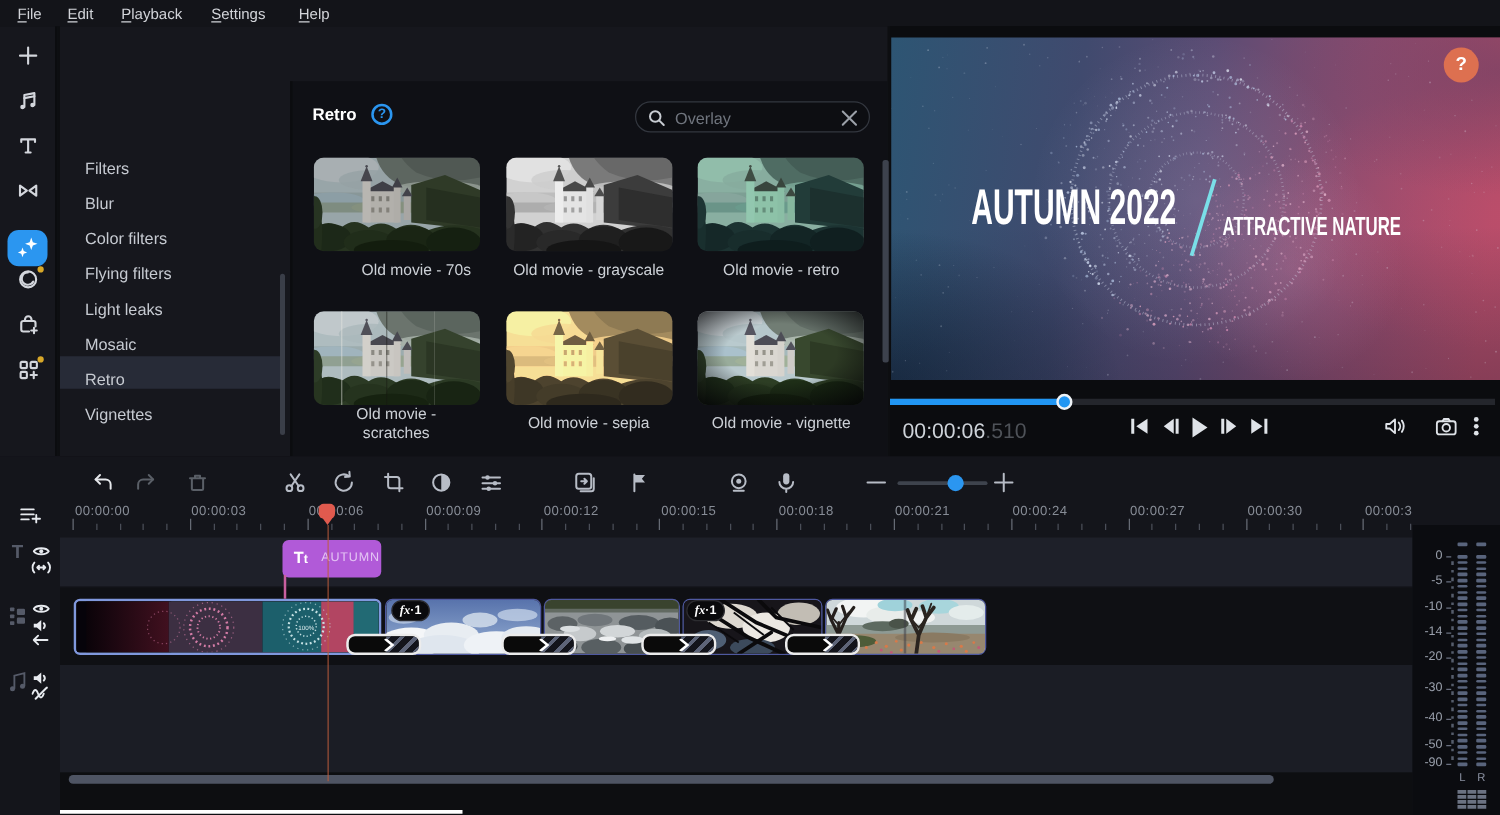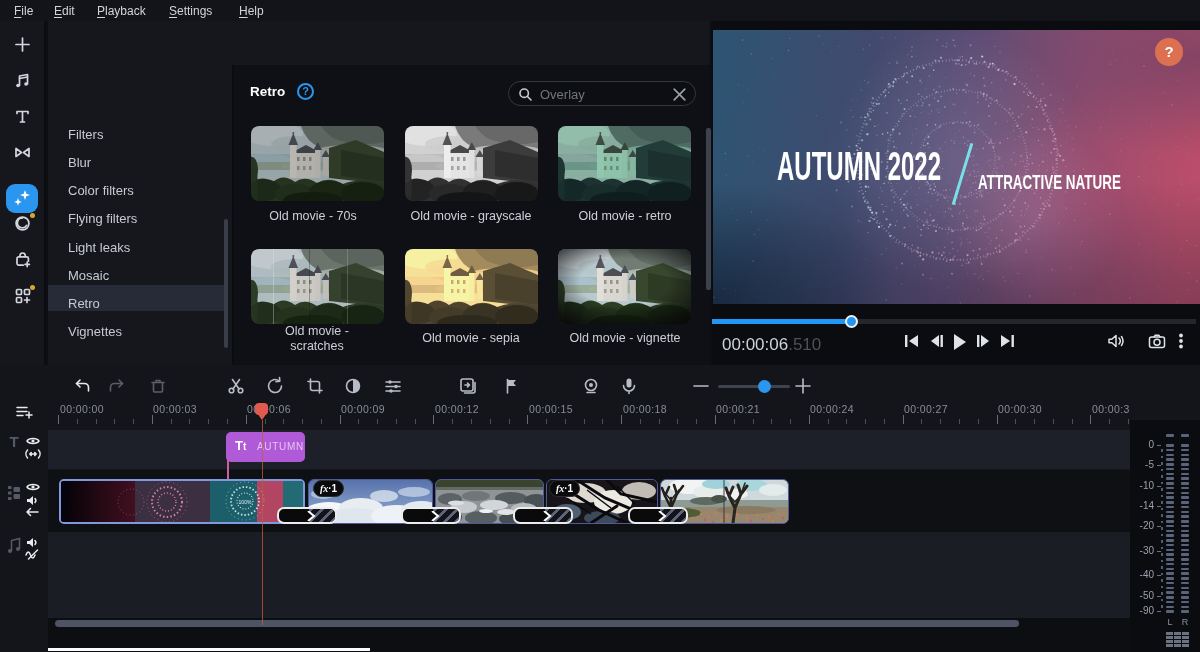--- a/index.html
+++ b/index.html
@@ -412,21 +412,21 @@
 <ellipse cx="44" cy="68" rx="20" ry="10" fill="#25351d"></ellipse>
 <ellipse cx="78" cy="66" rx="20" ry="11" fill="#1d2c16"></ellipse>
 <ellipse cx="112" cy="68" rx="22" ry="12" fill="#182612"></ellipse>
 <ellipse cx="62" cy="74" rx="30" ry="8" fill="#16230f"></ellipse>
 <path d="M0 30 Q9 42 6 75 L0 75 Z" fill="#27371f"></path>
 <ellipse cx="1" cy="44" rx="6" ry="13" fill="#2d3e26"></ellipse>
 </svg>
         </div>
         <div style="position:absolute;left:0;top:0;width:133px;height:75px;background:radial-gradient(80% 75% at 50% 45%, rgba(0,0,0,0) 42%, rgba(4,4,6,.92) 96%)"></div>
       </div>
-<div class="thlbl" style="left:4px;top:144px">Old movie - 70s</div>
+<div class="thlbl" style="left:24px;top:144px">Old movie - 70s</div>
 <div class="thlbl" style="left:162px;top:144px">Old movie - grayscale</div>
 <div class="thlbl" style="left:316px;top:144px">Old movie - retro</div>
 <div class="thlbl" style="left:8px;top:259px">Old movie -<br>scratches</div>
 <div class="thlbl" style="left:162px;top:266px">Old movie - sepia</div>
 <div class="thlbl" style="left:316px;top:266px">Old movie - vignette</div>
     <div id="thumbbar"></div>
   </div>
 </div>
 
 <div id="preview">

